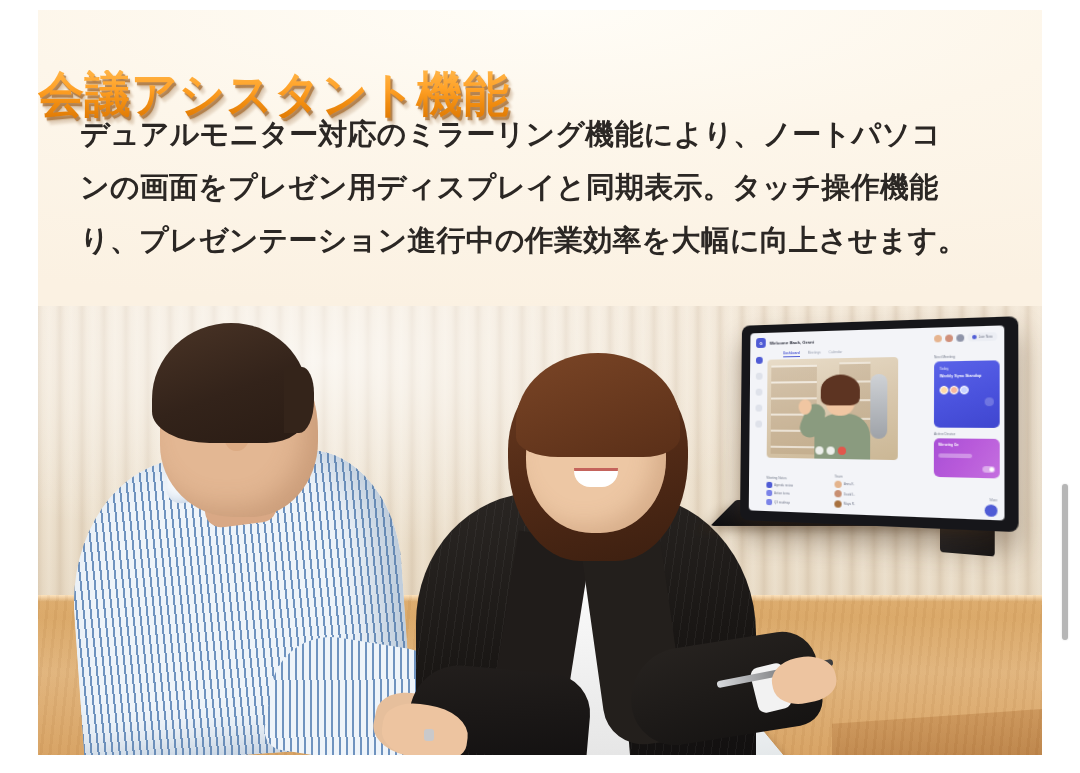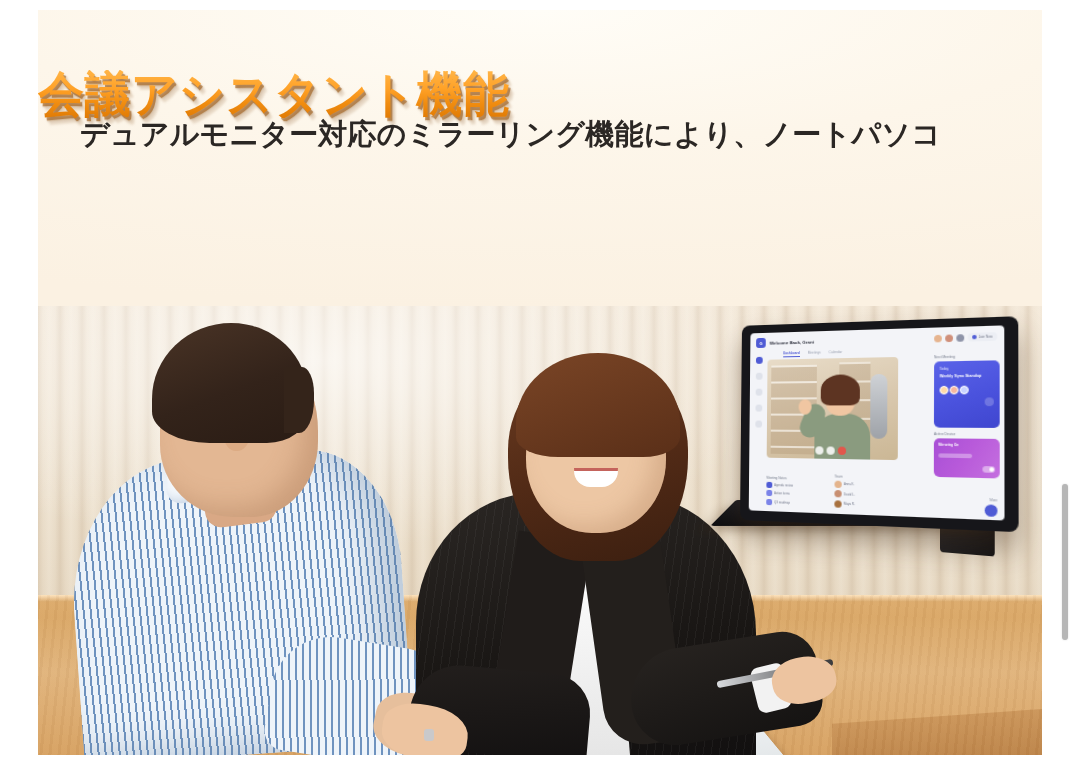--- a/index.html
+++ b/index.html
@@ -360,20 +360,22 @@
   <div class="content">
 
     <div class="cream"></div>
 
     <div class="title-wrap">
       <h1 class="title">会議アシスタント機能</h1>
     </div>
 
     <div class="body-copy">
       <span class="ln">デュアルモニター対応のミラーリング機能により、ノートパソコ</span>
+      <span class="ln">ンの画面をプレゼン用ディスプレイと同期表示。タッチ操作機能</span>
+      <span class="ln">り、プレゼンテーション進行中の作業効率を大幅に向上させます。</span>
     </div>
 
     <div class="photo">
       <div class="wall"></div>
 
       <div class="desk">
         <div class="desk-edge"></div>
       </div>
       <div class="paper"></div>
 

